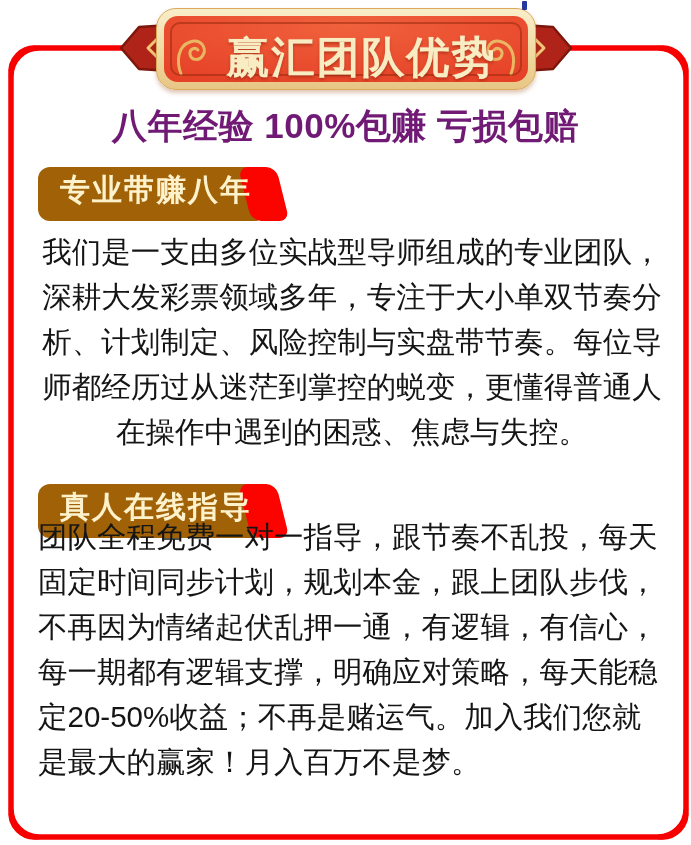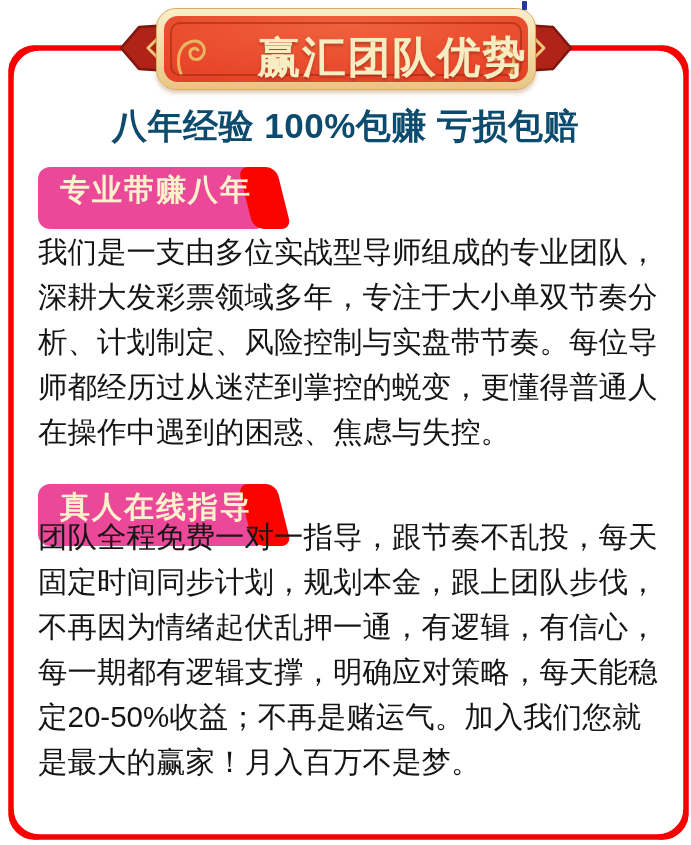--- a/index.html
+++ b/index.html
@@ -25,47 +25,47 @@
     border:1px solid #d9a95c;
     box-shadow:0 3px 4px rgba(150,70,10,.30);}
   .banner-inner{position:absolute;inset:7px;border-radius:14px;overflow:hidden;
     background:radial-gradient(130% 160% at 50% 15%,#f0613c 0%,#e8492c 45%,#dc2f1d 100%);}
   .banner-inner::after{content:"";position:absolute;inset:6px;
     border:2px solid rgba(140,35,8,.48);border-radius:10px;}
   .swirl{position:absolute;bottom:6px;width:36px;height:42px;opacity:.95;}
   .swirl-left{left:10px;}
   .swirl-right{right:10px;transform:scaleX(-1);}
   .banner-title{position:relative;z-index:2;height:80px;line-height:82px;
-    text-align:right;font-size:43px;font-weight:800;letter-spacing:2px;
+    text-align:center;font-size:43px;font-weight:800;letter-spacing:2px;
     color:#f8ecc2;
     text-shadow:0 2px 3px rgba(140,30,5,.55),0 0 1px rgba(255,250,220,.6);margin-left:32px;}
   .speck{position:absolute;left:522px;top:1px;width:5px;height:9px;
     background:#2438a0;z-index:4;border-radius:1px;}
 
   
   .subtitle{position:absolute;top:103px;left:0;width:100%;z-index:2;
     text-align:center;font-size:35px;font-weight:700;letter-spacing:.5px;
-    color:#0c4a6e;}
+    color:#701a75;}
 
   
   .badge{position:absolute;left:38px;z-index:2;
-    height:62px;line-height:46px;padding:0 10px 0 22px;
-    background:#ec4899;border-radius:12px 6px 6px 12px;
+    height:54px;line-height:46px;padding:0 10px 0 22px;
+    background:#a16207;border-radius:12px 6px 6px 12px;
     color:#fdf2cc;font-size:30px;font-weight:700;letter-spacing:2px;}
   .badge::after{content:"";position:absolute;top:0;right:-14px;width:38px;height:100%;
     background:#fb0400;border-radius:10px;
     transform:skewX(14deg);transform-origin:top left;z-index:-1;}
   .badge-1{top:167px;}
   .badge-2{top:471px;margin-top:13px;}
 
   
   .para{position:absolute;left:38px;width:628px;z-index:2;
     font-size:29.5px;line-height:45px;color:#151515;
     white-space:pre-line;}
-  .para-1{top:229px;}
+  .para-1{top:229px;text-align:center;}
   .para-2{top:514px;}
 </style>
 </head>
 <body>
 
 <div class="page">
 
   <svg class="frame" width="691" height="845" viewBox="0 0 691 845">
     <rect x="11" y="48" width="675" height="789" rx="28" ry="28" fill="none" stroke="#f70100" stroke-width="5.5"></rect>
     <path d="M39,48 A28,28 0 0 0 11,76 A24,24 0 0 1 39,48 Z" fill="#ffffff" stroke="#f70100" stroke-width="4.5"></path>

